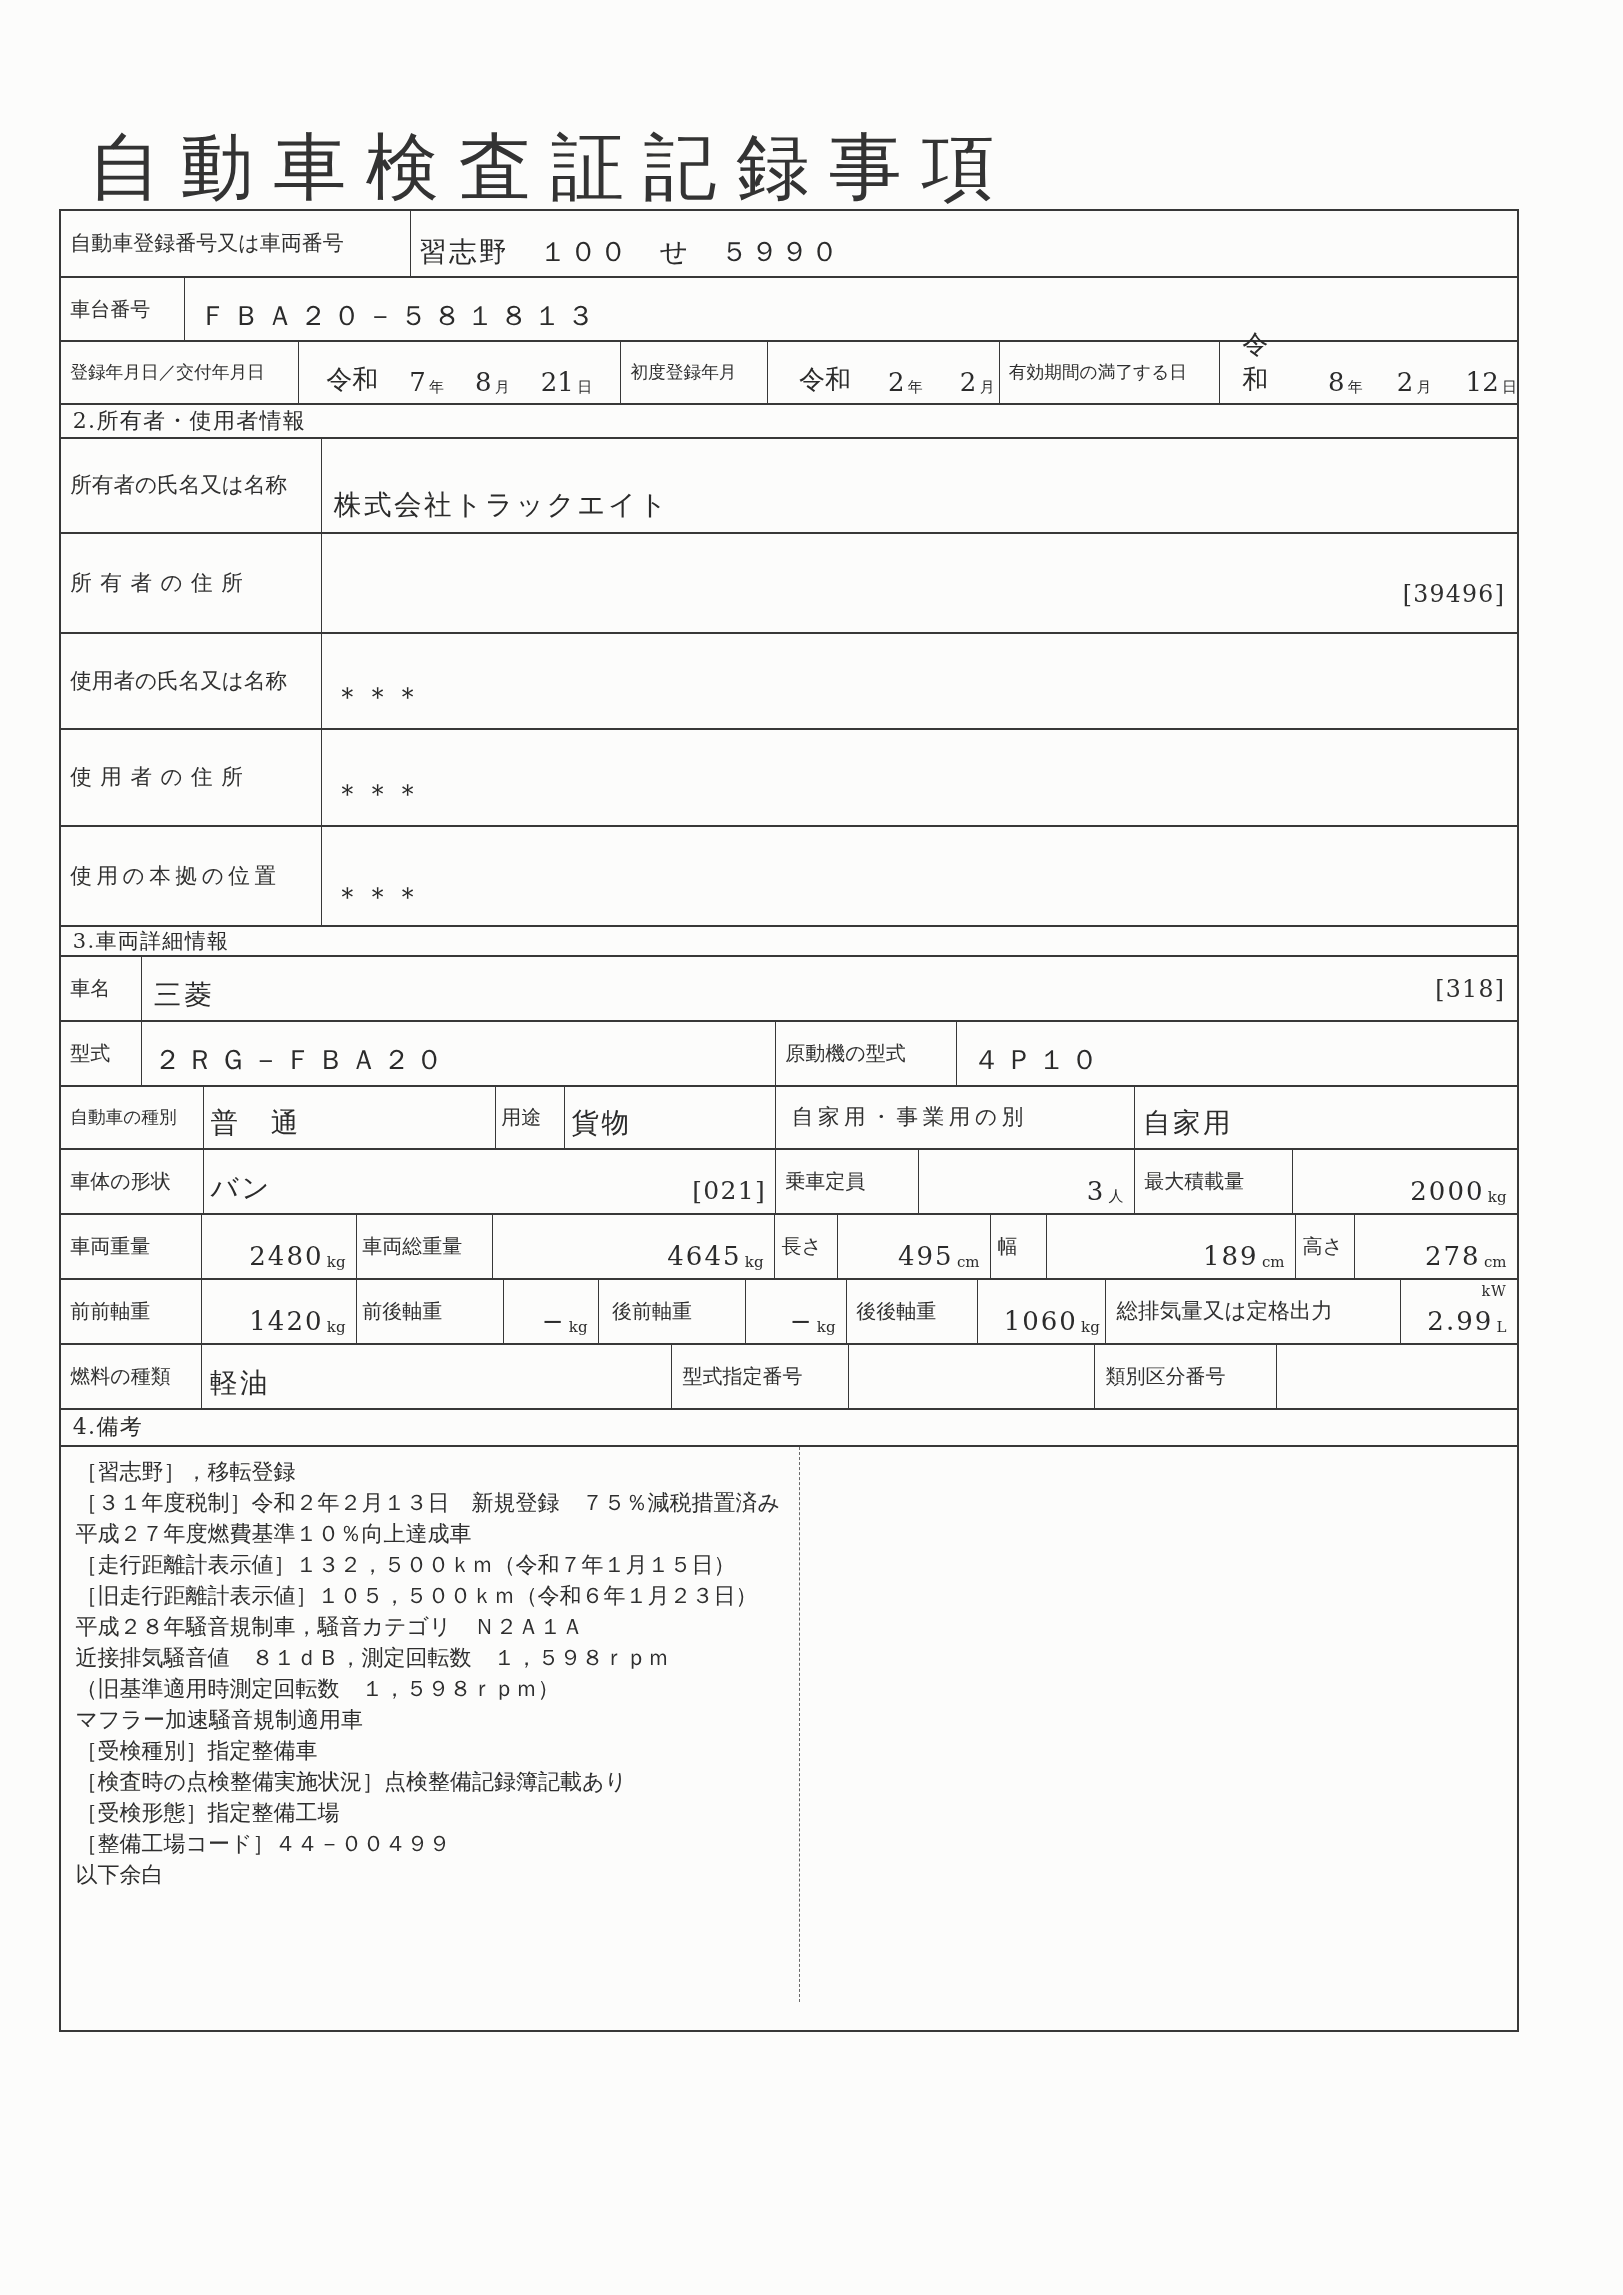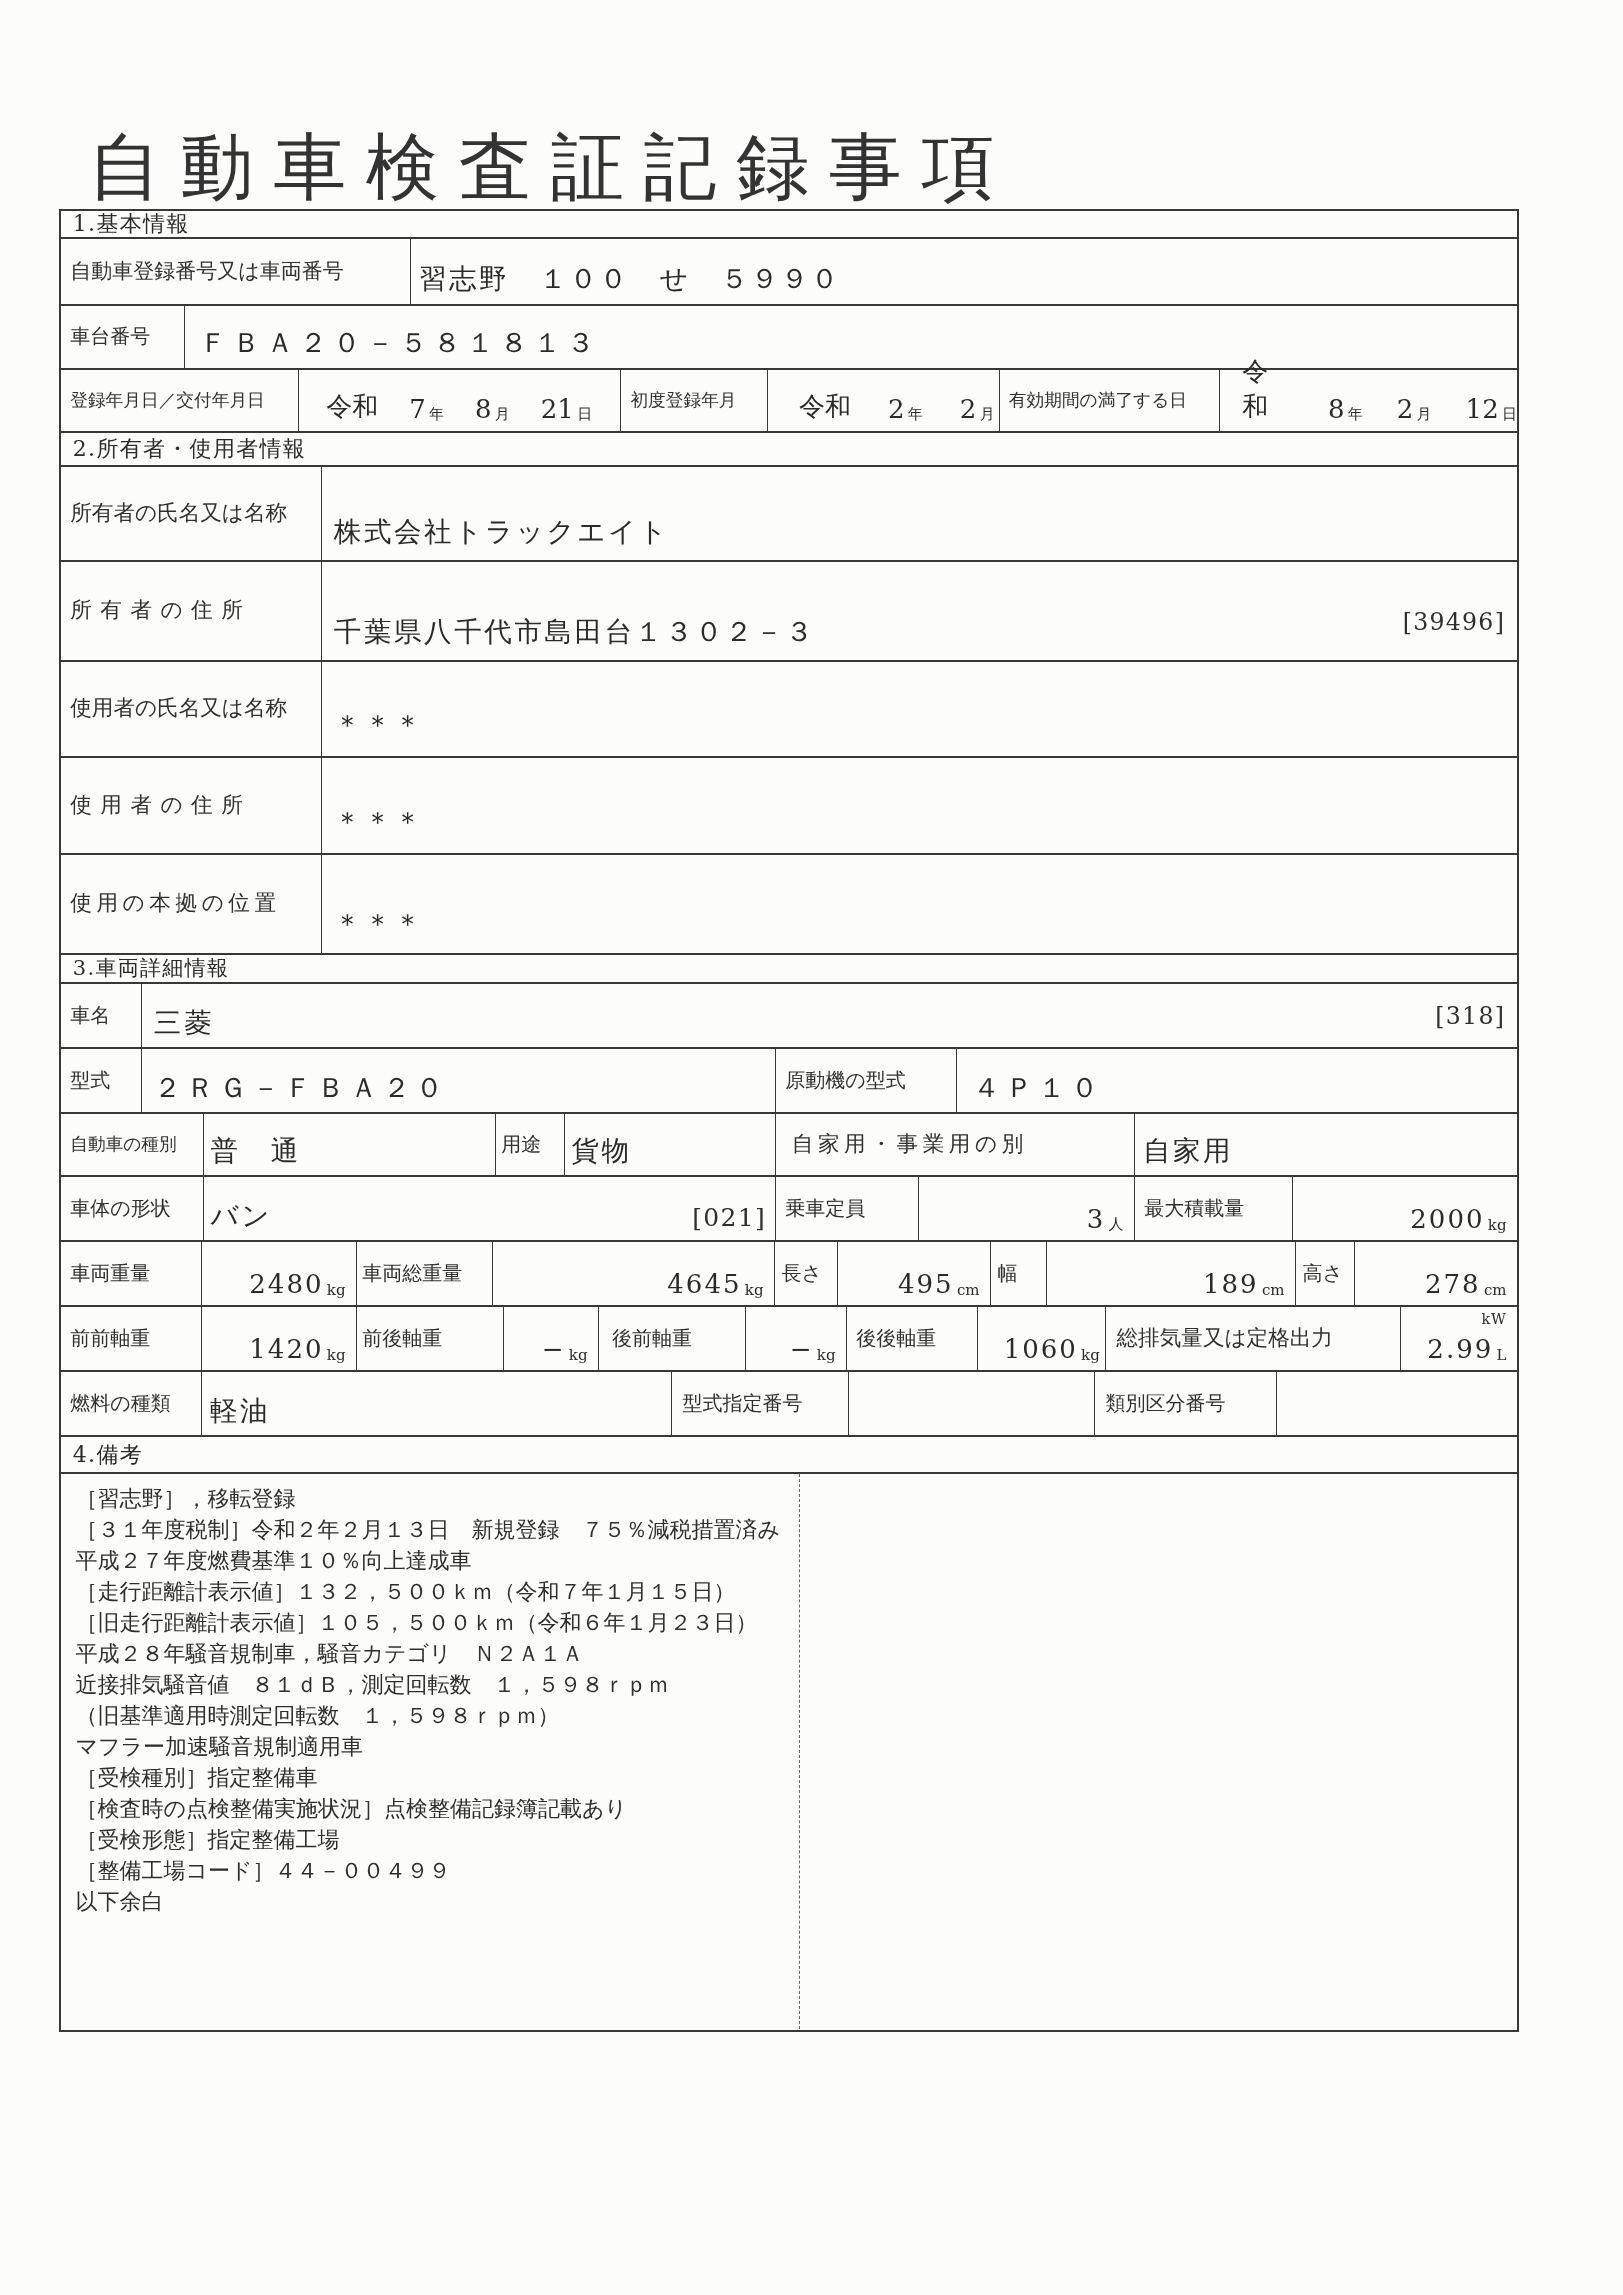--- a/index.html
+++ b/index.html
@@ -108,21 +108,20 @@
 </style>
 </head>
 <body>
 
 <div class="page">
 
   <h1 class="title">自動車検査証記録事項</h1>
 
   <div class="doc-table">
 
-    <div class="row sec-hdr" style="height:27.5px">1.基本情報</div>
 
     <div class="row" style="height:67px">
       <div class="cell lbl" style="width:350px;font-size:21px">自動車登録番号又は車両番号</div>
       <div class="cell val grow" style="padding-left:7.9px">習志野　１００　せ　５９９０</div>
     </div>
 
     <div class="row" style="height:64px">
       <div class="cell lbl" style="width:124px">車台番号</div>
       <div class="cell val grow" style="padding-left:14.4px;letter-spacing:5.9px">ＦＢＡ２０－５８１８１３</div>
     </div>
@@ -177,21 +176,20 @@
     <div class="row sec-hdr" style="height:34px">2.所有者・使用者情報</div>
 
     <div class="row" style="height:95px">
       <div class="cell lbl big" style="width:261px">所有者の氏名又は名称</div>
       <div class="cell val grow" style="padding-bottom:9.2px">株式会社トラックエイト</div>
     </div>
 
     <div class="row" style="height:100px">
       <div class="cell lbl big sp" style="width:261px">所有者の住所</div>
       <div class="cell val grow" style="padding-bottom:9.2px">
-        <span>千葉県八千代市島田台１３０２－３</span>
         <span class="code" style="right:11.8px;bottom:23.6px">[39496]</span>
       </div>
     </div>
 
     <div class="row" style="height:96px">
       <div class="cell lbl big" style="width:261px">使用者の氏名又は名称</div>
       <div class="cell val grow" style="padding-bottom:13px">＊＊＊</div>
     </div>
 
     <div class="row" style="height:97px">

